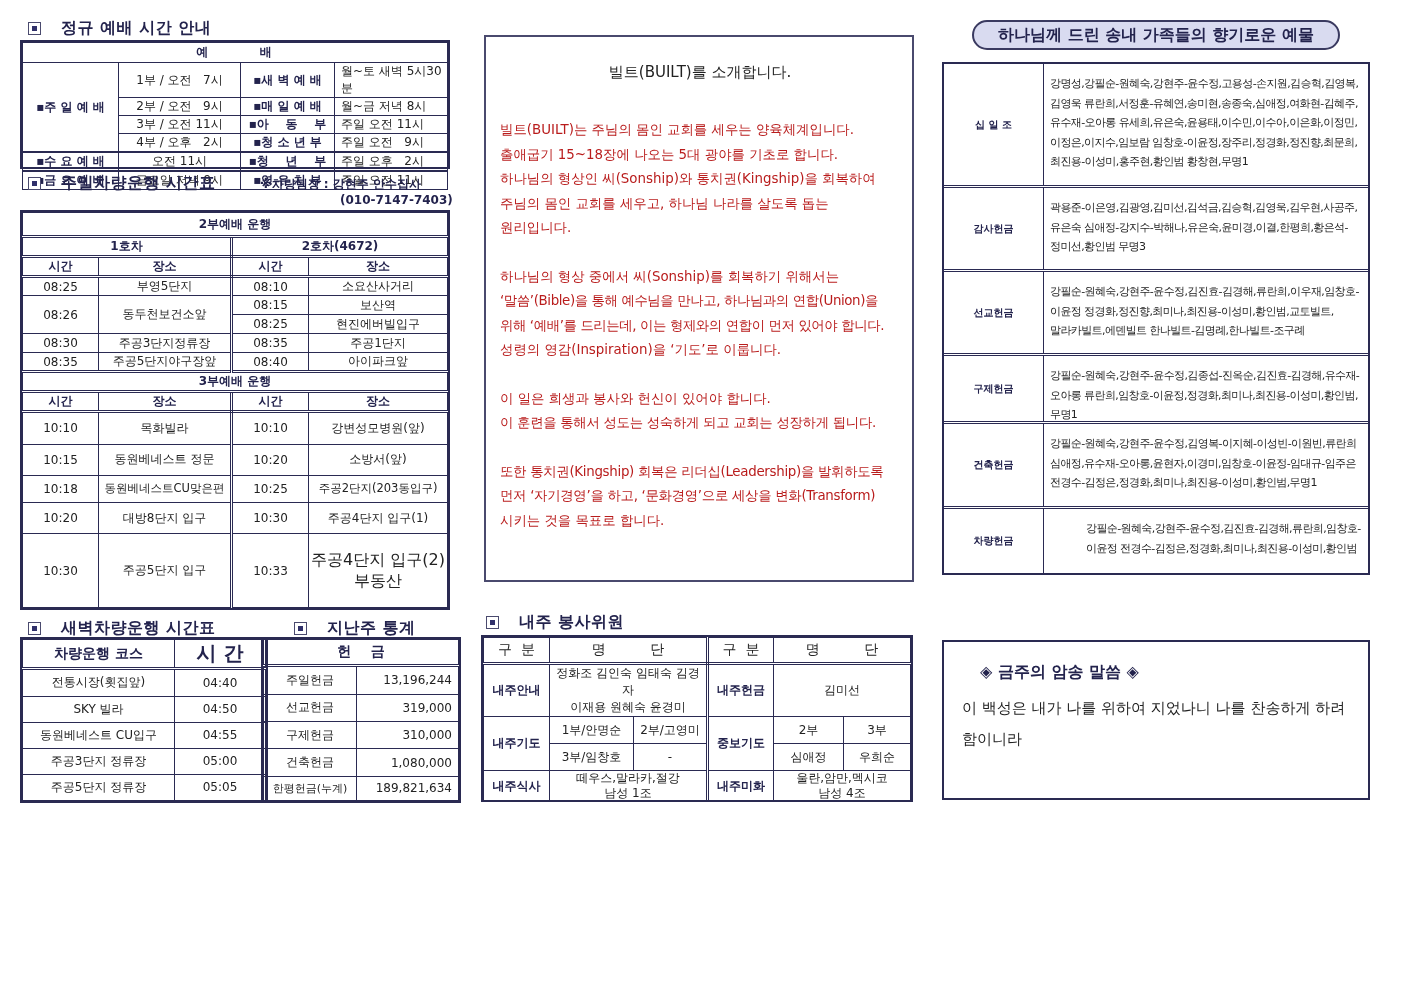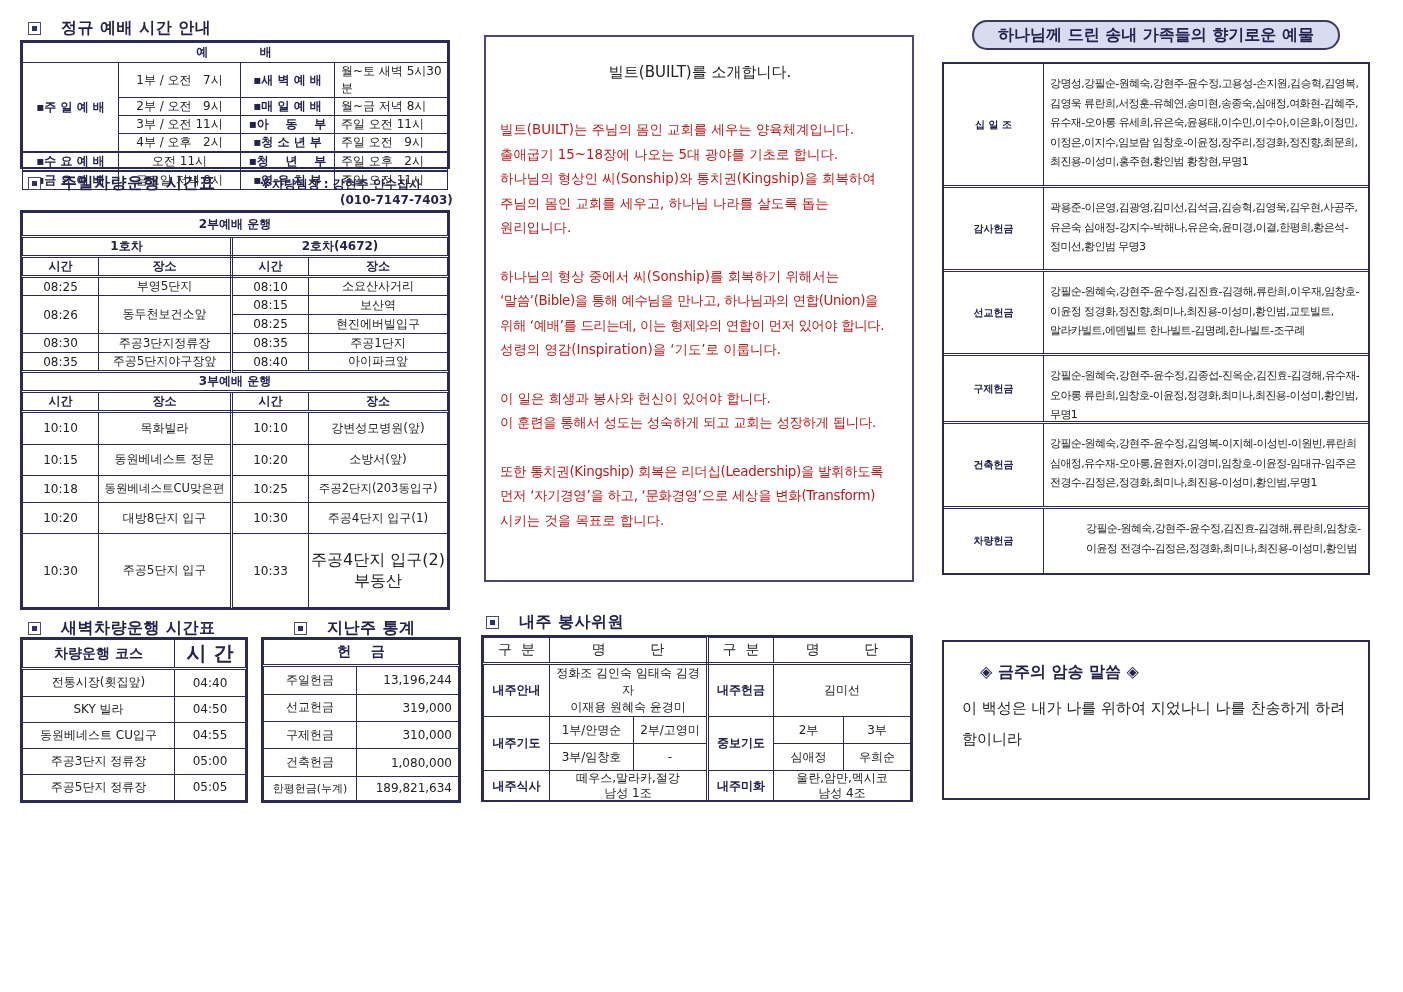--- a/index.html
+++ b/index.html
@@ -198,21 +198,21 @@
           <td style="font-size:16px">주공4단지 입구(2)부동산</td>
         </tr>
   </tbody>
     </table>
 </div>
 
 <div class="sec-title" style="left:28px; top:618px;">
   <span class="sq-icon"></span>
   <span>새벽차량운행 시간표</span>
 </div>
-<div class="tbl-wrap" style="left:20px; top:637px; width:228px; height:166px;">
+<div class="tbl-wrap" style="left:20px; top:637px; width:248px; height:166px;">
   <table>
     <colgroup>
         <col style="width:152px">
         <col>
       </colgroup>
     <tbody>
         <tr style="height:26px">
           <td class="bold dbl-b" style="font-size:14px">차량운행 코스</td>
           <td class="bold dbl-b" style="font-size:20px">시 간</td>
         </tr>

